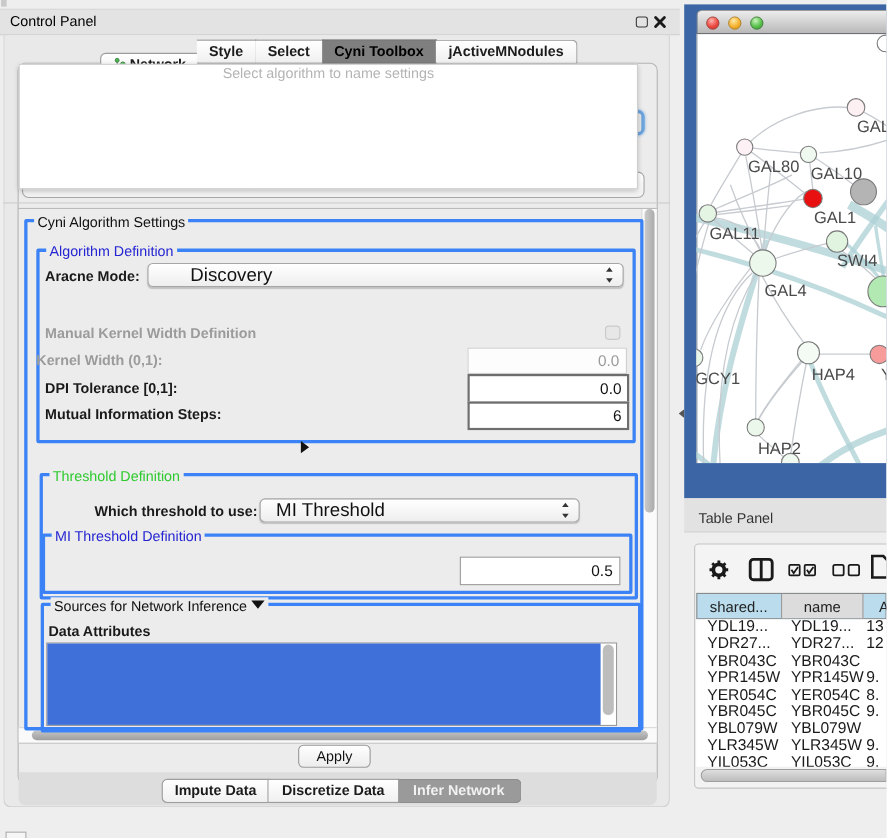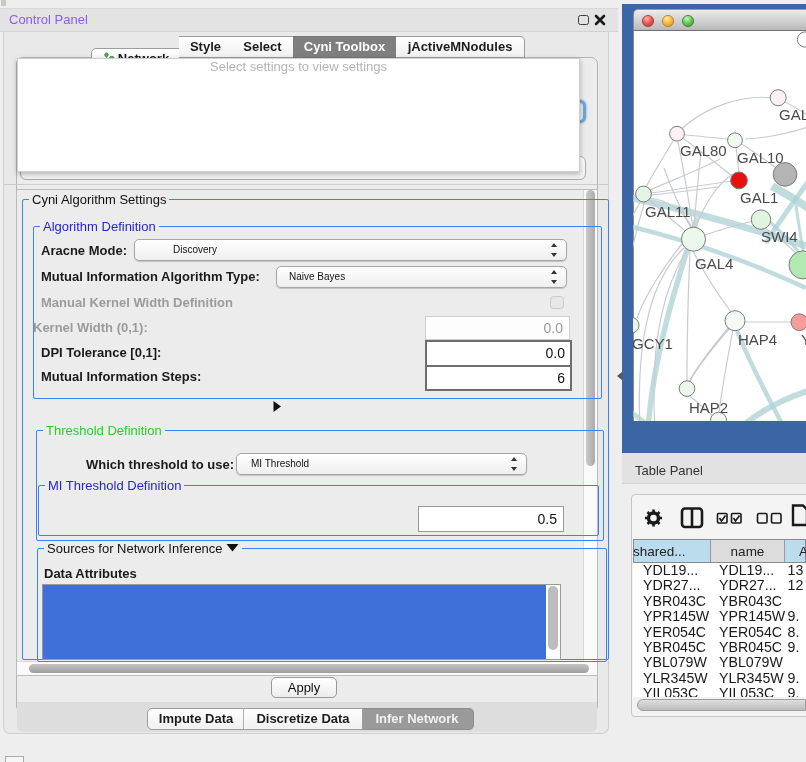--- a/index.html
+++ b/index.html
@@ -1,89 +1,87 @@
 <!DOCTYPE html>
 <html><head>
 <meta charset="utf-8">
 <style>
 html,body{margin:0;padding:0;}
 body{font-family:"Liberation Sans",sans-serif;}
 #page{position:relative;width:806px;height:762px;background:#eeeeee;overflow:hidden;}
 .abs{position:absolute;}
 .lbl{font-size:13px;font-weight:bold;color:#1a1a1a;white-space:nowrap;}
 .dis{color:#9b9b9b;}
-.combo{position:absolute;background:linear-gradient(#ffffff,#eeeeee);border:1px solid #a6a6a6;border-radius:5px;box-shadow:0 1px 1px rgba(0,0,0,0.18);font-size:10px;color:#111;}
+.combo{position:absolute;background:linear-gradient(#ffffff,#eeeeee);border:1px solid #a6a6a6;border-radius:5px;box-shadow:0 1px 1px rgba(0,0,0,0.18);font-size:17px;color:#111;}
 .stepper{position:absolute;right:8px;top:50%;width:7px;height:14px;margin-top:-7px;}
 .stepper:before{content:"";position:absolute;left:0;top:0;border:3.5px solid transparent;border-bottom:4.5px solid #333;border-top:none;}
 .stepper:after{content:"";position:absolute;left:0;bottom:0;border:3.5px solid transparent;border-top:4.5px solid #333;border-bottom:none;}
 .field{position:absolute;background:#fff;font-size:14px;color:#111;text-align:right;}
-.grp{position:absolute;border:1px solid #3b82f6;border-radius:2px;padding-left:28px;}
+.grp{position:absolute;border:3px solid #3b82f6;border-radius:2px;}
 .grpt{position:absolute;top:-8px;left:6px;background:#ececec;padding:0 3px;font-size:13px;font-weight:normal;white-space:nowrap;}
 .tab{position:absolute;top:0;height:20px;background:linear-gradient(#ffffff,#f0f0f0);border:1px solid #9d9d9d;border-left:none;font-size:13px;font-weight:bold;color:#1c1c1c;text-align:center;line-height:20px;white-space:nowrap;}
 </style>
 </head>
 <body>
 <div id="page">
 
   <div class="abs" style="left:1px;top:0;width:5px;height:6px;background:#c9c9c9;"></div>
 
   <div class="abs" style="left:0;top:8px;width:618px;height:24px;background:#e3e3e3;border-top:1px solid #d8d8d8;border-bottom:1px solid #d2d2d2;box-sizing:border-box;"></div>
-  <div class="abs" style="left:9px;top:12px;font-size:13px;color:#8b5cf6;">Control Panel</div>
+  <div class="abs" style="left:9px;top:12px;font-size:13px;color:#000000;">Control Panel</div>
   <div class="abs" style="left:578px;top:15px;width:9px;height:8px;border:1.6px solid #3c3c3c;border-radius:2.5px;"></div>
   <svg class="abs" style="left:594px;top:14px;" width="12" height="12" viewBox="0 0 12 12">
       <path d="M2 2 L10 10 M10 2 L2 10" stroke="#1b1b1b" stroke-width="2.6" stroke-linecap="round"></path>
     </svg>
 
   <div class="abs" style="left:3px;top:32px;width:606px;height:702px;background:#e9e9e9;border:1px solid #d0d0d0;border-top:none;border-radius:0 0 7px 7px;box-sizing:border-box;"></div>
 
   <div class="abs" style="left:16px;top:57px;width:582px;height:656px;background:#ececec;border:1px solid #b5b5b5;border-radius:7px;box-sizing:border-box;"></div>
 
   <div class="abs" style="left:17px;top:702px;width:580px;height:30px;background:#dddddd;border-radius:0 0 6px 6px;"></div>
 
   <div id="tabs">
     <div class="tab" style="left:91px;top:48px;width:88px;border-left:1px solid #9d9d9d;border-radius:5px 0 0 0;text-decoration:underline;"><svg width="12" height="13" viewBox="0 0 12 13" style="vertical-align:-2px;margin-right:3px;">
           <path d="M3.5 3 L3.5 10 M3.5 6.5 L8.5 6.5" stroke="#8a8a8a" stroke-width="1.2" fill="none"></path>
           <circle cx="3.5" cy="2.8" r="1.8" fill="#52b457" stroke="#2c7a31" stroke-width="0.7"></circle>
           <circle cx="8.7" cy="6.5" r="2.2" fill="#52b457" stroke="#2c7a31" stroke-width="0.7"></circle>
           <circle cx="3.5" cy="10.3" r="1.8" fill="#52b457" stroke="#2c7a31" stroke-width="0.7"></circle>
         </svg>Network</div>
     <div class="tab" style="left:179px;top:36px;width:53px;">Style</div>
     <div class="tab" style="left:232px;top:36px;width:61px;">Select</div>
-    <div class="tab" style="left:293px;top:36px;width:103px;background:#7f7f7f;color:#ffffff;border-color:#787878;">Cyni Toolbox</div>
+    <div class="tab" style="left:293px;top:36px;width:103px;background:#7f7f7f;color:#000000;border-color:#787878;">Cyni Toolbox</div>
     <div class="tab" style="left:396px;top:36px;width:128px;border-radius:0 5px 0 0;">jActiveMNodules</div>
   </div>
 
   <div class="abs" style="left:3px;top:184px;width:606px;height:1px;background:#cccccc;"></div>
 
   <div class="abs" style="left:566px;top:100px;width:20px;height:23px;border:3px solid #6ba3dd;border-radius:6px;background:#e6e6e6;box-shadow:0 0 3px #6ba3dd;box-sizing:border-box;"></div>
 
   <div class="abs" style="left:20px;top:156px;width:566px;height:24px;background:linear-gradient(#ffffff,#f0f0f0);border:1px solid #a8a8a8;border-radius:6px;box-sizing:border-box;"></div>
 
   <div class="abs" style="left:17px;top:58px;width:563px;height:114px;background:#ffffff;border:1px solid #cfcfcf;box-shadow:0 2px 5px rgba(0,0,0,0.28);box-sizing:border-box;"></div>
-  <div class="abs" style="left:17px;top:59px;width:563px;text-align:center;font-size:13px;color:#b4b4b4;">Select settings to view settings</div>
+  <div class="abs" style="left:17px;top:59px;width:563px;text-align:center;font-size:13px;color:#b4b4b4;">Select algorithm to name settings</div>
 
   <div class="abs" style="left:16px;top:189px;width:582px;height:487px;border:1px solid #bbbbbb;background:#ececec;box-sizing:border-box;"></div>
 
   <div class="abs" style="left:583px;top:190px;width:14px;height:471px;background:#fafafa;border-left:1px solid #d8d8d8;box-sizing:border-box;"></div>
   <div class="abs" style="left:586px;top:190px;width:9px;height:276px;background:linear-gradient(90deg,#cacaca,#ababab);border-radius:5px;"></div>
 
   <div class="abs" style="left:17px;top:661px;width:580px;height:14px;background:#fafafa;border-top:1px solid #d8d8d8;box-sizing:border-box;"></div>
   <div class="abs" style="left:29px;top:664px;width:560px;height:9px;background:linear-gradient(#c6c6c6,#9d9d9d);border-radius:5px;"></div>
 
   <div class="grp" style="left:22px;top:199px;width:557px;height:459px;">
     <span class="grpt" style="color:#111;">Cyni Algorithm Settings</span>
   </div>
 
   <div class="grp" style="left:33px;top:226px;width:539px;height:171px;">
     <span class="grpt" style="color:#2525d2;">Algorithm Definition</span>
   </div>
   <div class="lbl abs" style="left:41px;top:243px;">Aracne Mode:</div>
   <div class="combo" style="left:134px;top:239px;width:431px;height:20px;line-height:20px;"><span style="margin-left:38px;">Discovery</span><span class="stepper"></span></div>
-  <div class="lbl abs" style="left:41px;top:269px;">Mutual Information Algorithm Type:</div>
-  <div class="combo" style="left:276px;top:266px;width:289px;height:20px;line-height:20px;"><span style="margin-left:12px;">Naive Bayes</span><span class="stepper"></span></div>
   <div class="lbl abs dis" style="left:41px;top:295px;">Manual Kernel Width Definition</div>
   <div class="abs" style="left:550px;top:296px;width:14px;height:13px;background:#e7e7e7;border:1px solid #c9c9c9;border-radius:3.5px;box-sizing:border-box;"></div>
   <div class="lbl abs dis" style="left:33px;top:320px;">Kernel Width (0,1):</div>
   <div class="field" style="left:425px;top:316px;width:143px;height:22px;line-height:22px;border:1px solid #cfcfcf;color:#9b9b9b;background:#fdfdfd;"><span style="margin-right:6px;">0.0</span></div>
   <div class="lbl abs" style="left:41px;top:345px;">DPI Tolerance [0,1]:</div>
   <div class="field" style="left:425px;top:340px;width:143px;height:23px;line-height:23px;border:2px solid #6e6e6e;"><span style="margin-right:5px;">0.0</span></div>
   <div class="lbl abs" style="left:41px;top:369px;">Mutual Information Steps:</div>
   <div class="field" style="left:425px;top:365px;width:143px;height:22px;line-height:22px;border:2px solid #6e6e6e;"><span style="margin-right:5px;">6</span></div>
 
   <svg class="abs" style="left:272px;top:400px;" width="10" height="13" viewBox="0 0 10 13">
@@ -255,21 +253,21 @@
         <path d="M102.5 24 L104.5 27 L108.5 21.5"></path>
         <rect x="126.5" y="19.5" width="9.5" height="9.5" rx="1.5"></rect>
         <rect x="140.5" y="19.5" width="9.5" height="9.5" rx="1.5"></rect>
       </g>
       <path d="M162 11.5 h10 l4 4 v15.5 h-14 z" stroke-width="2.4"></path>
     </g>
   </svg>
 
   <div class="abs" style="left:633px;top:539px;width:173px;height:24px;background:#badcec;border:1px solid #8a8a8a;box-sizing:border-box;"></div>
   <div class="abs" style="left:710px;top:540px;width:75px;height:22px;background:#dcdcdc;border-left:1px solid #9a9a9a;border-right:1px solid #9a9a9a;box-sizing:border-box;"></div>
-  <div class="abs" style="left:633px;top:544px;width:77px;text-align:left;font-size:13.5px;color:#222;">shared...</div>
+  <div class="abs" style="left:633px;top:544px;width:77px;text-align:center;font-size:13.5px;color:#222;">shared...</div>
   <div class="abs" style="left:710px;top:544px;width:75px;text-align:center;font-size:13.5px;color:#222;">name</div>
   <div class="abs" style="left:799px;top:544px;font-size:13.5px;color:#222;">A</div>
 
   <div class="abs" style="left:633px;top:563px;width:173px;height:137px;background:#ffffff;"></div>
   <div class="abs" style="left:643px;top:563px;font-size:14.2px;line-height:15.4px;color:#1a1a1a;white-space:nowrap;">YDL19...<br>YDR27...<br>YBR043C<br>YPR145W<br>YER054C<br>YBR045C<br>YBL079W<br>YLR345W<br>YIL053C</div>
   <div class="abs" style="left:719px;top:563px;font-size:14.2px;line-height:15.4px;color:#1a1a1a;white-space:nowrap;">YDL19...<br>YDR27...<br>YBR043C<br>YPR145W<br>YER054C<br>YBR045C<br>YBL079W<br>YLR345W<br>YIL053C</div>
   <div class="abs" style="left:787.5px;top:563px;font-size:14.2px;line-height:15.4px;color:#1a1a1a;white-space:nowrap;">13<br>12<br>&nbsp;<br>9.<br>8.<br>9.<br>&nbsp;<br>9.<br>9.</div>
 
   <div class="abs" style="left:633px;top:697px;width:173px;height:17px;background:#f2f2f2;"></div>
   <div class="abs" style="left:637px;top:699px;width:169px;height:12px;background:linear-gradient(#dedede,#bdbdbd);border:1px solid #9f9f9f;border-radius:6px 0 0 6px;box-sizing:border-box;"></div>

